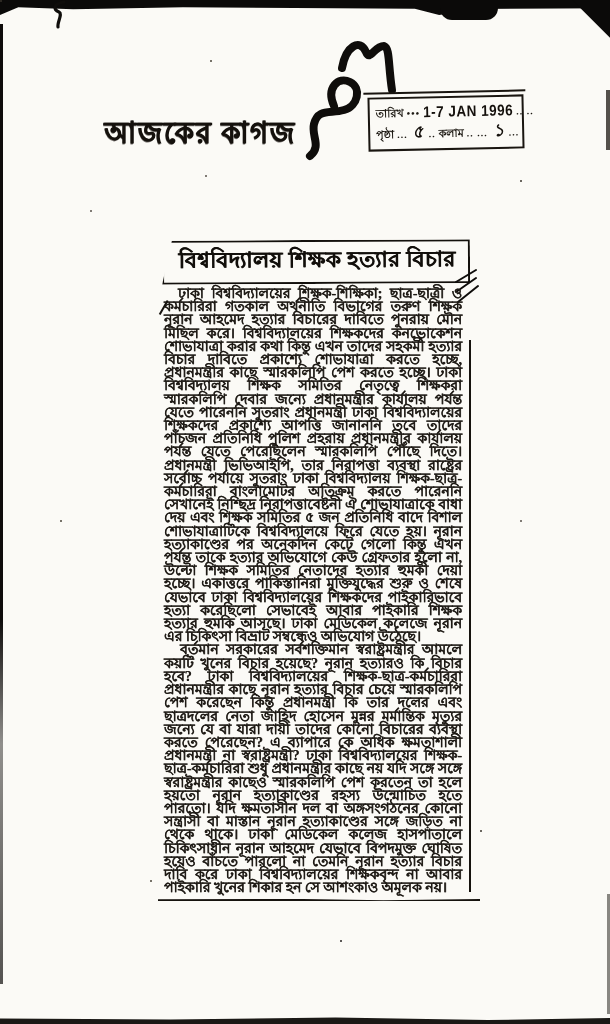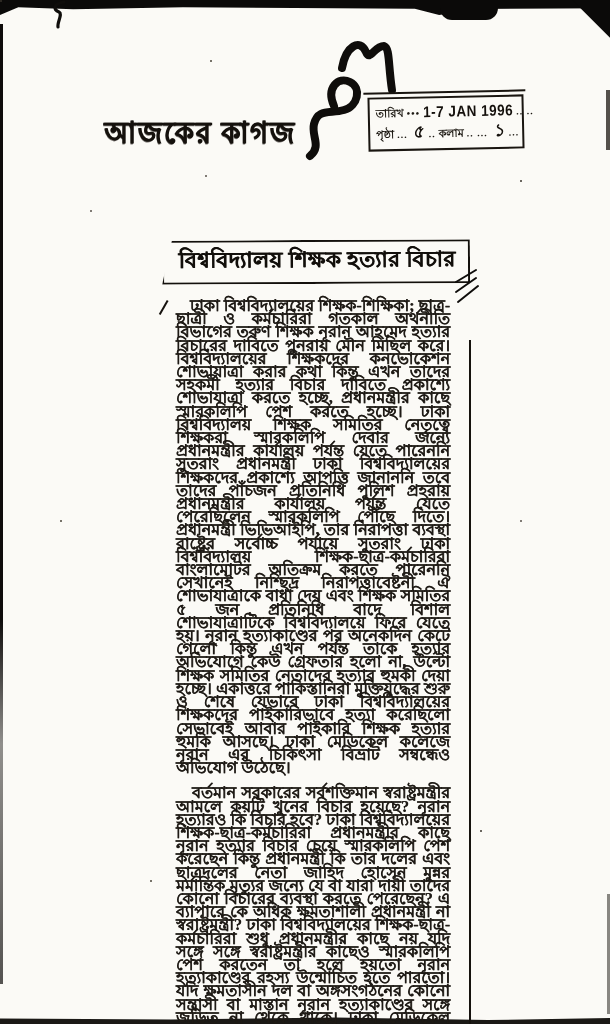--- a/index.html
+++ b/index.html
@@ -61,21 +61,21 @@
     font-size:21.5px;font-weight:bold;white-space:nowrap;letter-spacing:.5px;
     color:#120f0b;text-shadow:.6px 0 0 #120f0b;text-align:center;
   }
   .headline-slash{position:absolute;left:-4px;top:-4px;width:16px;height:34px;border-left:2.5px solid #13100c;transform:rotate(28deg);}
   .hatch-marks{position:absolute;right:-6px;top:28px;}
   .body-block{position:relative;padding:3px 12px 4px 4px;}
   .body-rule-right{position:absolute;right:3px;top:56px;bottom:6px;width:2.5px;background:#16120e;}
   .body-rule-bottom{position:absolute;left:-2px;right:-6px;bottom:-3px;height:2.5px;background:#16120e;
     clip-path:polygon(0 20%,40% 0,70% 60%,100% 10%,100% 100%,0 100%);}
   .para{
-    font-size:16px;line-height:13.2px;text-align:justify;margin:12px;
+    font-size:14px;line-height:13.2px;text-align:justify;margin:0;
     color:#1e1a15;text-shadow:.35px 0 0 rgba(30,26,21,.8);
     font-weight:bold;
   }
   .para+.para{text-indent:16px;}
   .para.first{text-indent:14px;}
   .open-slash{position:absolute;left:2px;top:18px;width:10px;height:16px;border-left:2px solid #16120e;transform:rotate(30deg);}
   svg .ink{stroke:#0f0d0b;fill:none;stroke-linecap:round;stroke-linejoin:round;}
 </style>
 </head>
 <body>

